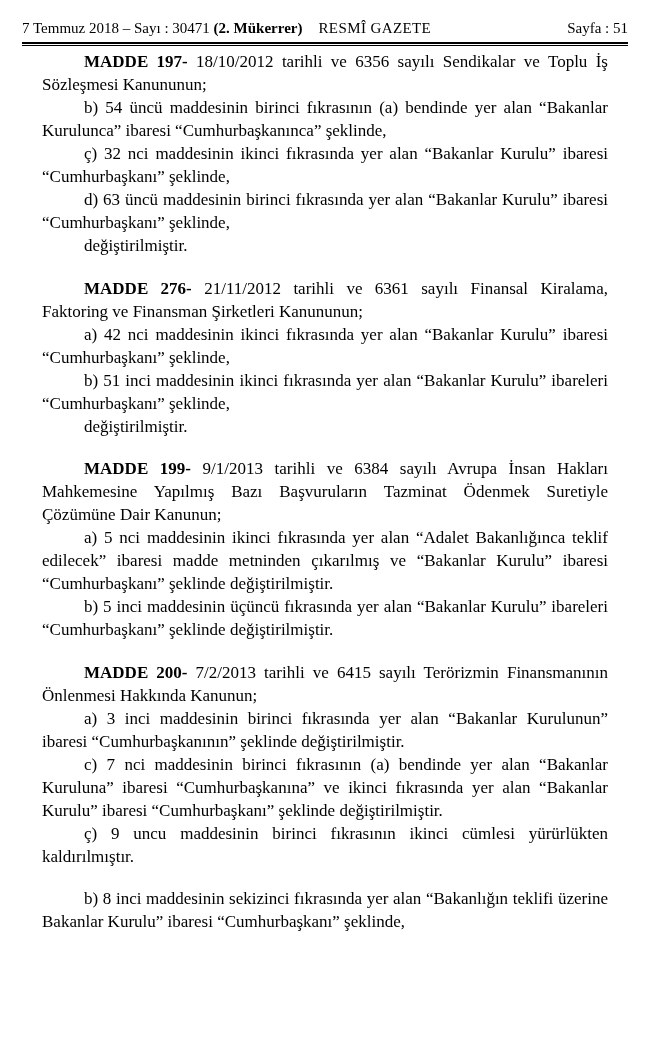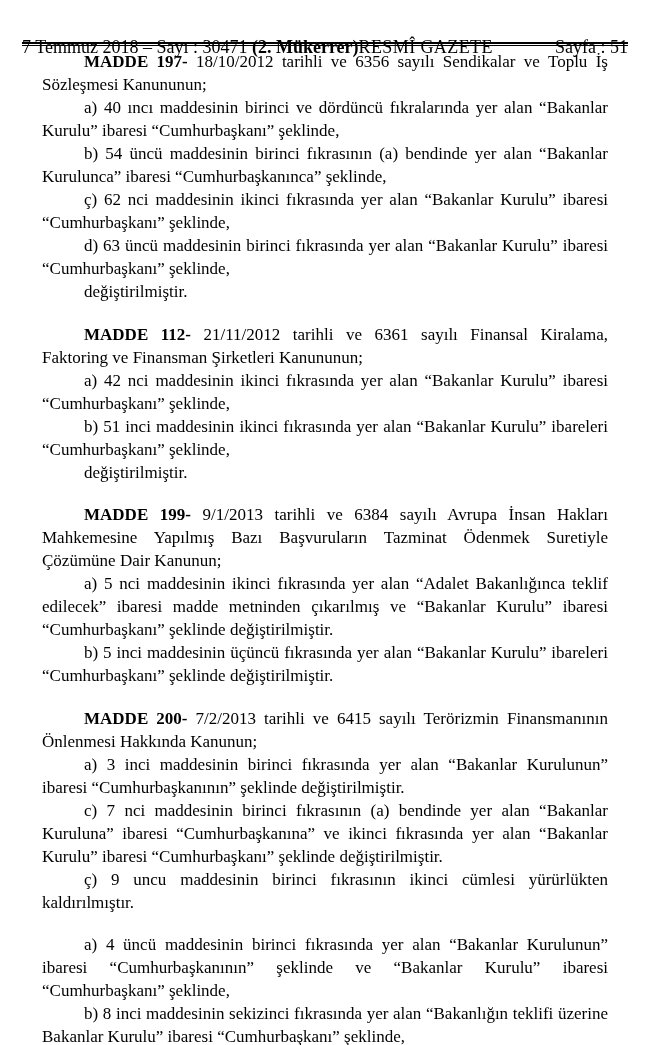--- a/index.html
+++ b/index.html
@@ -22,36 +22,36 @@
     left: 0; top: 0;
     width: 650px;
     height: 1045px;
     box-sizing: border-box;
   }
 
   
   .page-header {
     position: absolute;
     left: 22px;
-    top: 32px;
+    top: 16px;
     width: 606px;
     height: 24px;
     display: flex;
-    align-items: flex-end;
-    font-size: 18px;
+    align-items: center;
+    font-size: 15px;
     line-height: 1;
     white-space: nowrap;
   }
   .hdr-left {
     display: inline-block;
   }
   .hdr-left .bold { font-weight: bold; }
   .hdr-center {
     display: inline-block;
-    margin-left: 0;
+    margin-left: 16px;
     letter-spacing: 0.4px;
   }
   .hdr-right {
     margin-left: auto;
     display: inline-block;
   }
 
   .header-rule {
     position: absolute;
     left: 22px;
@@ -114,46 +114,44 @@
   </div>
 
   <div class="header-rule">
     <div class="r1"></div>
     <div class="r2"></div>
   </div>
 
   <div class="body-text" id="body-text">
       <div class="article-block">
         <p class="para"><span class="madde">MADDE 197-</span><span> 18/10/2012 tarihli ve 6356 sayılı Sendikalar ve Toplu İş Sözleşmesi Kanununun;</span></p>
-        <p class="para">a) 40 ıncı maddesinin birinci ve dördüncü fıkralarında yer alan “Bakanlar Kurulu” ibaresi “Cumhurbaşkanı” şeklinde,</p>
         <p class="para">b) 54 üncü maddesinin birinci fıkrasının (a) bendinde yer alan “Bakanlar Kurulunca” ibaresi “Cumhurbaşkanınca” şeklinde,</p>
-        <p class="para">ç) 62 nci maddesinin ikinci fıkrasında yer alan “Bakanlar Kurulu” ibaresi “Cumhurbaşkanı” şeklinde,</p>
+        <p class="para">ç) 32 nci maddesinin ikinci fıkrasında yer alan “Bakanlar Kurulu” ibaresi “Cumhurbaşkanı” şeklinde,</p>
         <p class="para">d) 63 üncü maddesinin birinci fıkrasında yer alan “Bakanlar Kurulu” ibaresi “Cumhurbaşkanı” şeklinde,</p>
         <p class="para">değiştirilmiştir.</p>
       </div>
       <div class="gap"></div>
       <div class="article-block">
-        <p class="para"><span class="madde">MADDE 112-</span><span> 21/11/2012 tarihli ve 6361 sayılı Finansal Kiralama, Faktoring ve Finansman Şirketleri Kanununun;</span></p>
+        <p class="para"><span class="madde">MADDE 276-</span><span> 21/11/2012 tarihli ve 6361 sayılı Finansal Kiralama, Faktoring ve Finansman Şirketleri Kanununun;</span></p>
         <p class="para">a) 42 nci maddesinin ikinci fıkrasında yer alan “Bakanlar Kurulu” ibaresi “Cumhurbaşkanı” şeklinde,</p>
         <p class="para">b) 51 inci maddesinin ikinci fıkrasında yer alan “Bakanlar Kurulu” ibareleri “Cumhurbaşkanı” şeklinde,</p>
         <p class="para">değiştirilmiştir.</p>
       </div>
       <div class="gap"></div>
       <div class="article-block">
         <p class="para"><span class="madde">MADDE 199-</span><span> 9/1/2013 tarihli ve 6384 sayılı Avrupa İnsan Hakları Mahkemesine Yapılmış Bazı Başvuruların Tazminat Ödenmek Suretiyle Çözümüne Dair Kanunun;</span></p>
         <p class="para">a) 5 nci maddesinin ikinci fıkrasında yer alan “Adalet Bakanlığınca teklif edilecek” ibaresi madde metninden çıkarılmış ve “Bakanlar Kurulu” ibaresi “Cumhurbaşkanı” şeklinde değiştirilmiştir.</p>
         <p class="para">b) 5 inci maddesinin üçüncü fıkrasında yer alan “Bakanlar Kurulu” ibareleri “Cumhurbaşkanı” şeklinde değiştirilmiştir.</p>
       </div>
       <div class="gap"></div>
       <div class="article-block">
         <p class="para"><span class="madde">MADDE 200-</span><span> 7/2/2013 tarihli ve 6415 sayılı Terörizmin Finansmanının Önlenmesi Hakkında Kanunun;</span></p>
         <p class="para">a) 3 inci maddesinin birinci fıkrasında yer alan “Bakanlar Kurulunun” ibaresi “Cumhurbaşkanının” şeklinde değiştirilmiştir.</p>
         <p class="para">c) 7 nci maddesinin birinci fıkrasının (a) bendinde yer alan “Bakanlar Kuruluna” ibaresi “Cumhurbaşkanına” ve ikinci fıkrasında yer alan “Bakanlar Kurulu” ibaresi “Cumhurbaşkanı” şeklinde değiştirilmiştir.</p>
         <p class="para">ç) 9 uncu maddesinin birinci fıkrasının ikinci cümlesi yürürlükten kaldırılmıştır.</p>
       </div>
       <div class="gap"></div>
       <div class="article-block">
-        <p class="para">a) 4 üncü maddesinin birinci fıkrasında yer alan “Bakanlar Kurulunun” ibaresi “Cumhurbaşkanının” şeklinde ve “Bakanlar Kurulu” ibaresi “Cumhurbaşkanı” şeklinde,</p>
         <p class="para">b) 8 inci maddesinin sekizinci fıkrasında yer alan “Bakanlığın teklifi üzerine Bakanlar Kurulu” ibaresi “Cumhurbaşkanı” şeklinde,</p>
       </div>
     </div>
 
 </div>
 
 </body></html>

